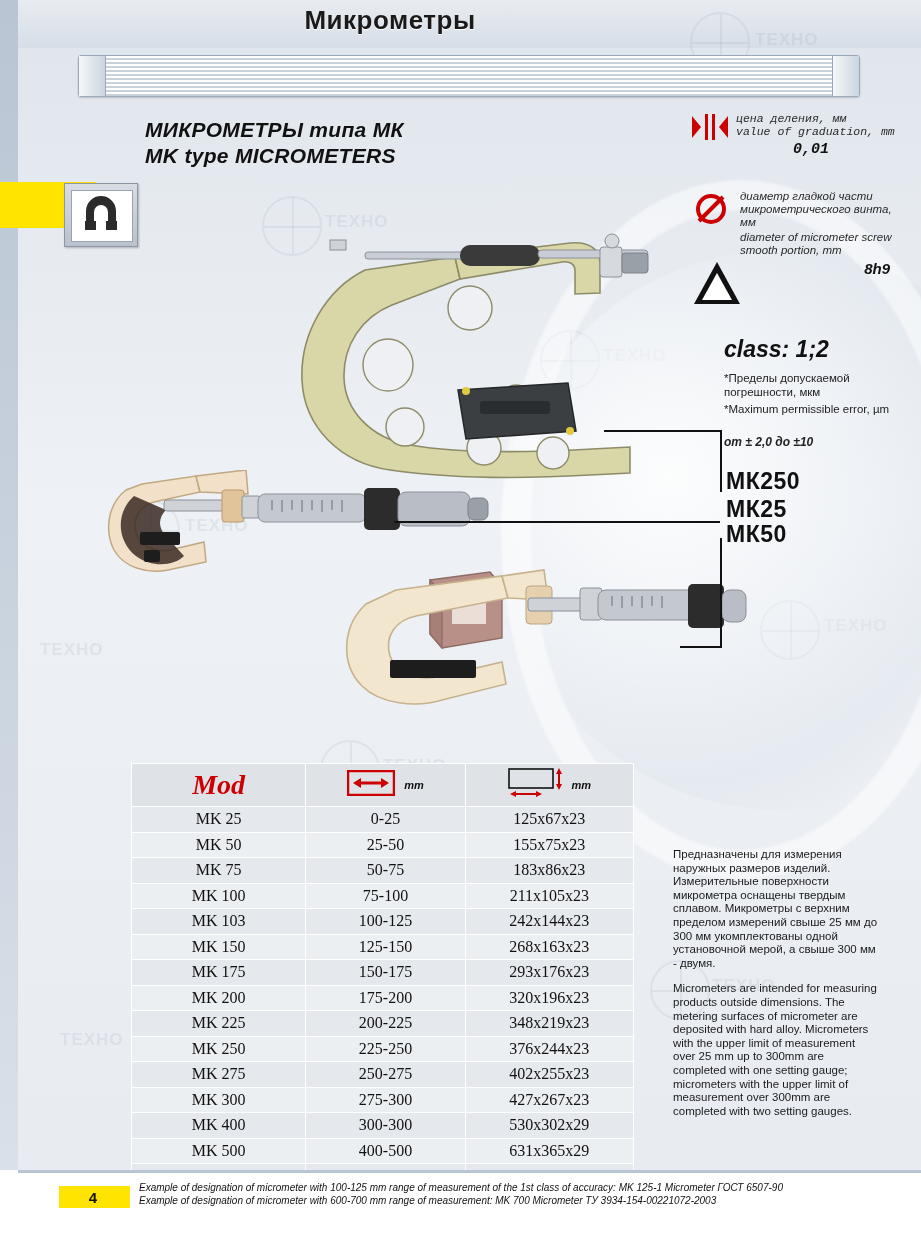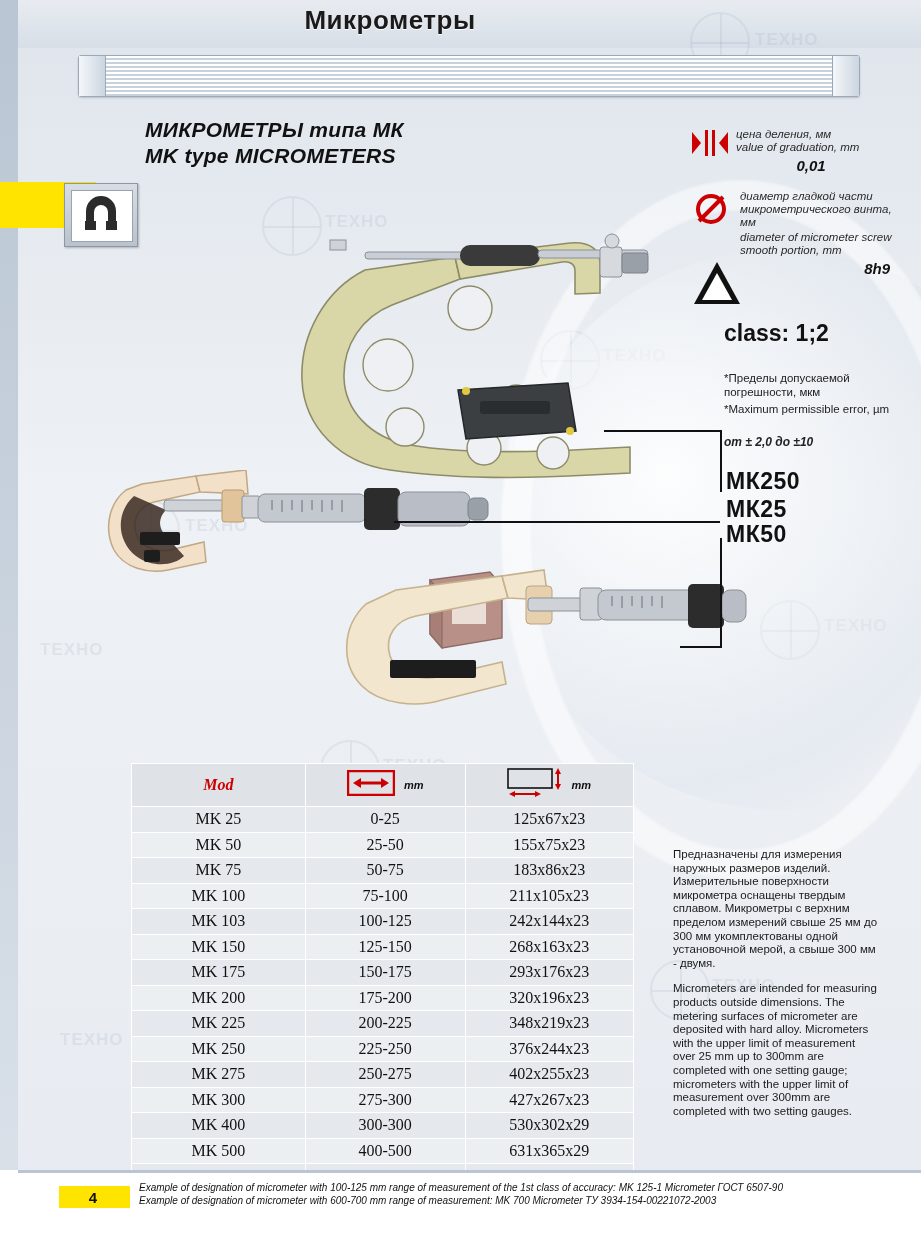--- a/index.html
+++ b/index.html
@@ -97,21 +97,21 @@
   }
   .icon-inner{
     position:absolute;left:6px;top:6px;width:60px;height:50px;background:#fff;border:1px solid #9aa3ae;
   }
   
   .spec{position:absolute;left:692px;}
   .spec .ru{font-size:11.5px;font-style:italic;color:#2a2a2a;line-height:13px;}
   .spec .en{font-size:11.5px;font-style:italic;color:#2a2a2a;line-height:13px;}
   .spec .val{font-size:15px;font-weight:bold;font-style:italic;color:#111;margin-top:3px;}
   .class-line{
-    position:absolute;left:724px;top:320px;font-size:23px;font-weight:bold;color:#111;
+    position:absolute;left:724px;top:336px;font-size:23px;font-weight:bold;font-style:italic;color:#111;
   }
   .err-note{position:absolute;left:724px;top:372px;width:170px;font-size:11.5px;color:#222;line-height:13.5px;}
   .err-val{font-size:12px;font-weight:bold;font-style:italic;margin-top:19px;}
   
   .callout{position:absolute;font-size:23px;font-weight:bold;color:#111;letter-spacing:.5px;}
   .leader{position:absolute;border-left:2px solid #111;border-top:2px solid #111;}
   
   .tbl{
     position:absolute;left:131px;top:763px;width:503px;
     border-collapse:collapse;
@@ -126,21 +126,21 @@
     font-family:"Liberation Serif", serif;
   }
   .tbl thead th{height:40px;background:#dfe3e8;}
   .tbl tbody tr:nth-child(odd) td{background:#e5e9ed;}
   .tbl tbody tr:nth-child(even) td{background:#eceff2;}
   .tbl .c0{width:175px;}
   .tbl .c1{width:160px;}
   .tbl .c2{width:168px;}
   .mod-logo{
     font-family:"Liberation Serif", serif;
-    font-size:16px;font-weight:bold;font-style:italic;color:#cc0000;
+    font-size:28px;font-weight:bold;font-style:italic;color:#cc0000;
   }
   .unit{font-size:11px;font-style:italic;color:#111;font-family:"Liberation Sans",sans-serif;}
   
   .desc{
     position:absolute;left:673px;top:848px;width:205px;
     font-size:11.5px;line-height:13.6px;color:#1a1a1a;
   }
   .desc p{margin:0 0 12px 0;}
   
   .footer{
@@ -206,21 +206,21 @@
   <div class="icon-box">
     <div class="icon-inner">
       <svg width="58" height="48" viewBox="0 0 58 48">
         <path d="M14 36 L14 20 A15 15 0 0 1 44 20 L44 36 L36 36 L36 21 A7 7 0 0 0 22 21 L22 36 Z" fill="#2b2b2b"></path>
         <rect x="13" y="30" width="11" height="9" fill="#2b2b2b"></rect>
         <rect x="34" y="30" width="11" height="9" fill="#2b2b2b"></rect>
       </svg>
     </div>
   </div>
 
-  <div class="spec" style="top:128px;">
+  <div class="spec" style="top:112px;font-family:Liberation Mono, monospace;">
     <div style="position:absolute;left:0;top:2px;">
       <svg width="36" height="26" viewBox="0 0 36 26">
         <polygon points="0,2 9,13 0,24" fill="#cc0000"></polygon>
         <polygon points="36,2 27,13 36,24" fill="#cc0000"></polygon>
         <rect x="13" y="0" width="3" height="26" fill="#cc0000"></rect>
         <rect x="20" y="0" width="3" height="26" fill="#cc0000"></rect>
       </svg>
     </div>
     <div style="margin-left:44px;">
       <div class="ru">цена деления, мм</div>

